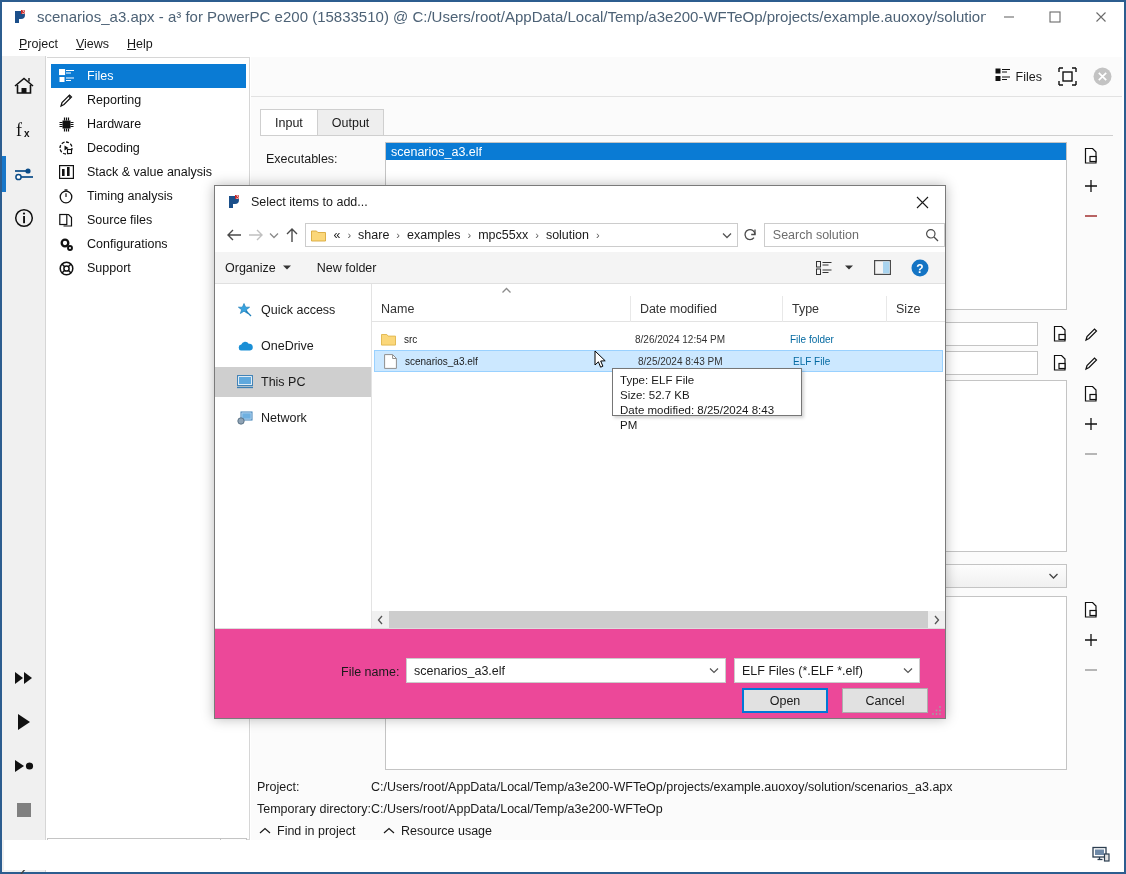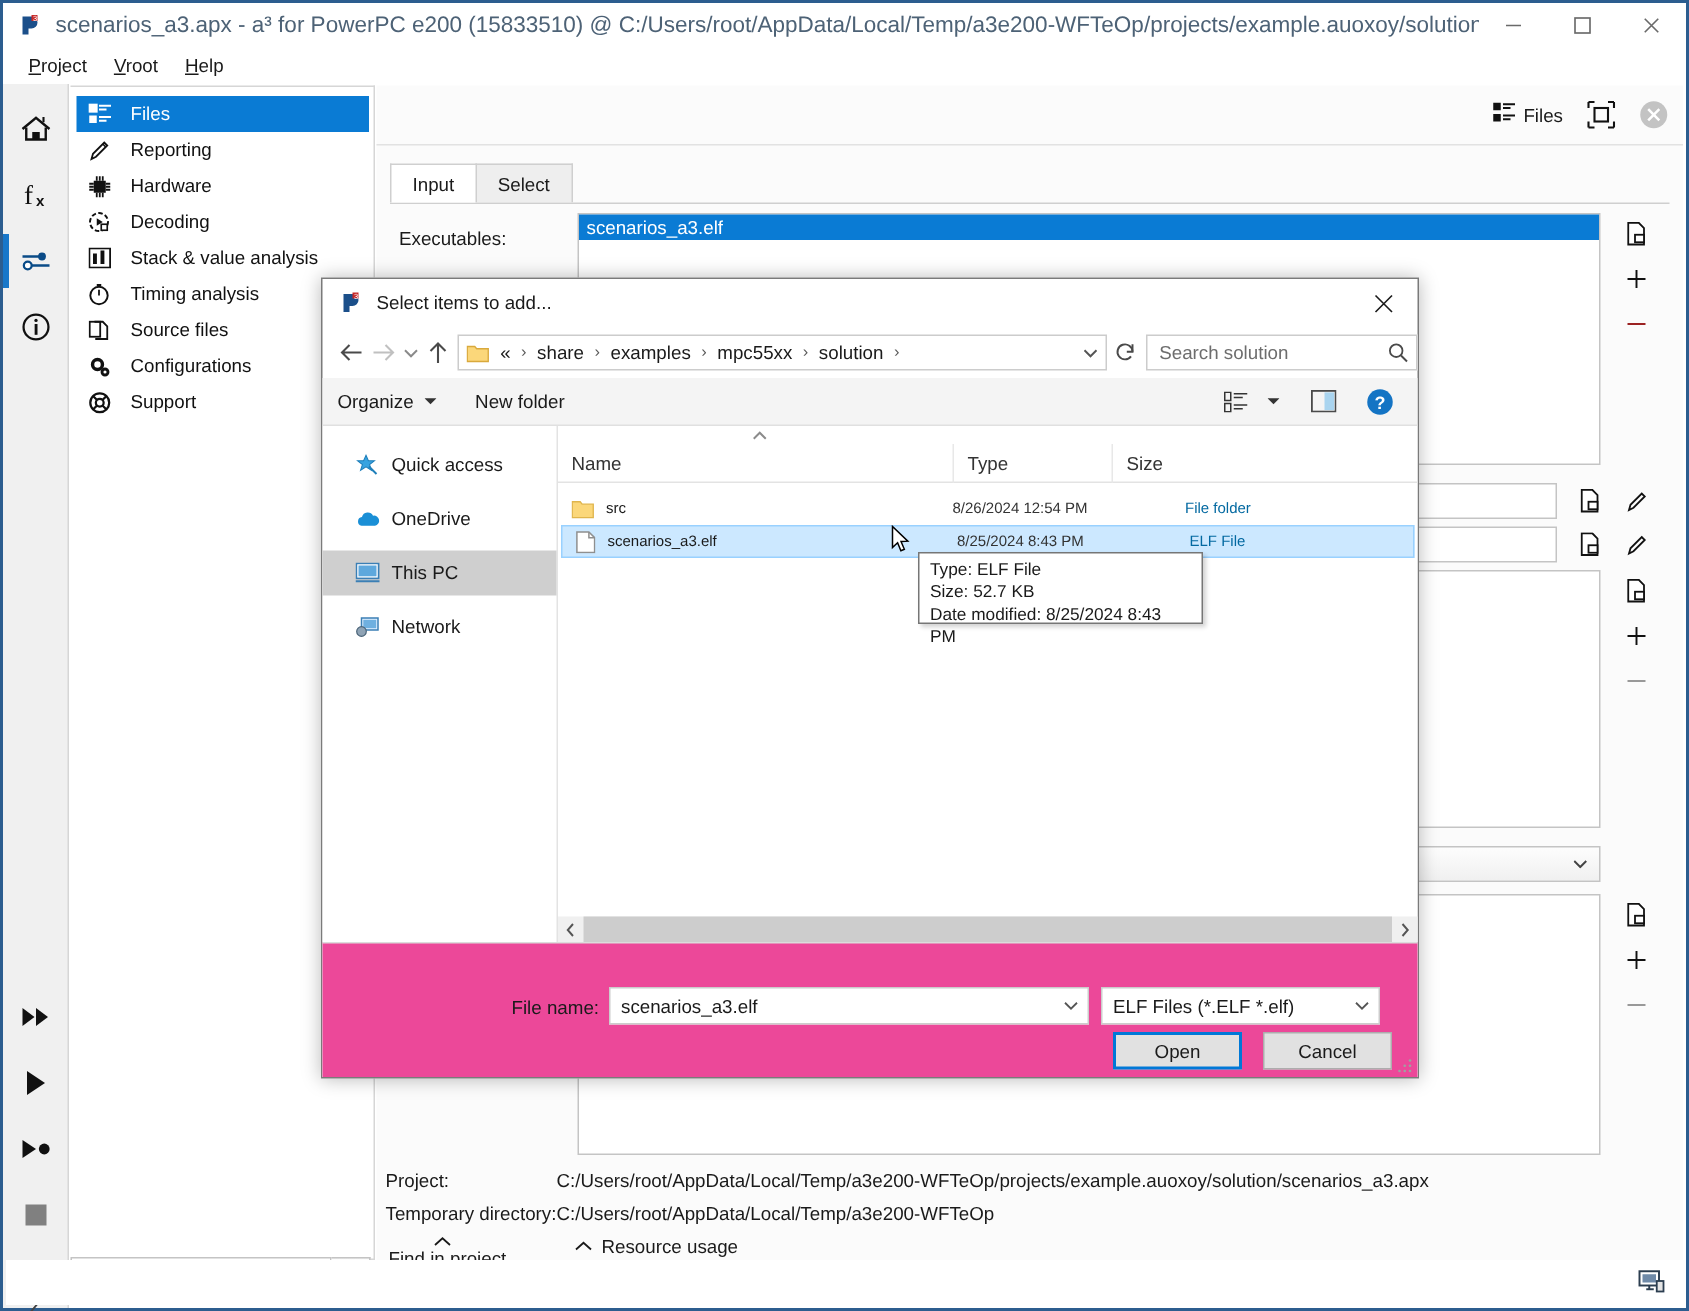--- a/index.html
+++ b/index.html
@@ -335,21 +335,21 @@
       <span class="win-btn">
         <svg width="12" height="12" viewBox="0 0 12 12">
             <path d="M1.5 1.5 L10.5 10.5 M10.5 1.5 L1.5 10.5" stroke="#6a6a6a" stroke-width="1.1"></path>
           </svg>
       </span>
     </span>
   </div>
 
   <div id="menubar">
     <span class="menu-item"><span class="u">P</span><span>roject</span></span>
-    <span class="menu-item"><span class="u">V</span><span>root</span></span>
+    <span class="menu-item"><span class="u">V</span><span>iews</span></span>
     <span class="menu-item"><span class="u">H</span><span>elp</span></span>
   </div>
 
   <div id="icon-rail">
     <div class="rail-icon" style="top:8px">
       <svg width="22" height="22" viewBox="0 0 22 22">
         <path d="M2 11 L11 3.5 L20 11" fill="none" stroke="#111" stroke-width="1.6"></path>
         <path d="M4.5 10 v8 h13 v-8" fill="none" stroke="#111" stroke-width="1.6"></path>
         <path d="M8.5 18 v-5 h5 v5" fill="#111"></path>
         <path d="M16 3 v3.5" stroke="#111" stroke-width="1.4"></path>
@@ -539,21 +539,21 @@
       <span class="ch-item">
         <svg width="19" height="19" viewBox="0 0 19 19">
           <circle cx="9.5" cy="9.5" r="9" fill="#c3c3c3"></circle>
           <path d="M5.8 5.8 L13.2 13.2 M13.2 5.8 L5.8 13.2" stroke="#ffffff" stroke-width="1.7"></path>
         </svg>
       </span>
     </div>
 
     <div id="tabstrip">
       <div class="tab active">Input</div>
-      <div class="tab">Select</div>
+      <div class="tab">Output</div>
     </div>
 
     <div id="tabpanel">
       <span class="field-label" style="left:6px; top:16px;">Executables:</span>
 
       <div class="listbox" style="left:125px; top:6px; right:46px; height:168px;">
         <div class="sel-row">scenarios_a3.elf</div>
       </div>
 
       <div class="tool-ico" style="right:10px; top:8px;">
@@ -649,21 +649,21 @@
       <div class="info-row" style="left:120px; top:6px;">
         <span class="info-val">C:/Users/root/AppData/Local/Temp/a3e200-WFTeOp/projects/example.auoxoy/solution/scenarios_a3.apx</span>
       </div>
       <div class="info-row" style="left:6px; top:28px;">
         <span class="info-key">Temporary directory:</span>
       </div>
       <div class="info-row" style="left:120px; top:28px;">
         <span class="info-val">C:/Users/root/AppData/Local/Temp/a3e200-WFTeOp</span>
       </div>
 
-      <div class="expander" style="left:8px; top:50px;flex-direction:column;">
+      <div class="expander" style="left:8px; top:50px;">
         <span class="chev">
           <svg width="12" height="8" viewBox="0 0 12 8">
               <path d="M1 6 L6 1.5 L11 6" fill="none" stroke="#1a1a1a" stroke-width="1.2"></path>
             </svg>
         </span>
         <span>Find in project</span>
       </div>
       <div class="expander" style="left:132px; top:50px;">
         <span class="chev">
           <svg width="12" height="8" viewBox="0 0 12 8">
@@ -853,20 +853,21 @@
       <div id="dlg-filepane">
 
         <div id="sort-chev">
           <svg width="11" height="7" viewBox="0 0 11 7">
               <path d="M1.5 5.5 L5.5 1.5 L9.5 5.5" fill="none" stroke="#8b8b8b" stroke-width="1.3"></path>
             </svg>
         </div>
 
         <div id="colheader">
           <span class="colh" style="width:263px">Name</span>
+          <span class="colh" style="width:155px">Date modified</span>
           <span class="colh" style="width:106px">Type</span>
           <span class="colh" style="width:60px">Size</span>
         </div>
 
         <div class="file-row" style="top:44px;">
           <span class="fr-name">
             <span class="fico">
               <svg width="15" height="13" viewBox="0 0 15 13">
                   <path d="M0.5 1.5 h5.3 l1.3 1.6 h7.4 v9 h-14 z" fill="#fbd77a" stroke="#e0b54c" stroke-width="0.9"></path>
                 </svg>

